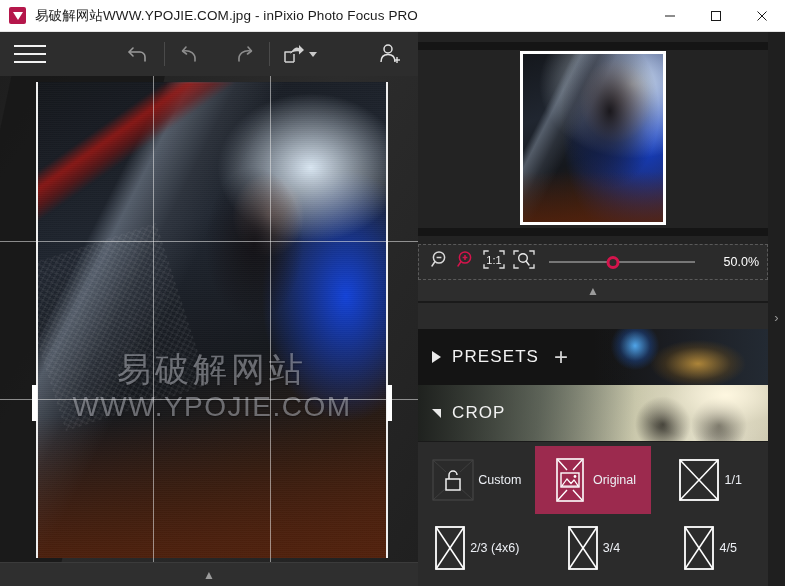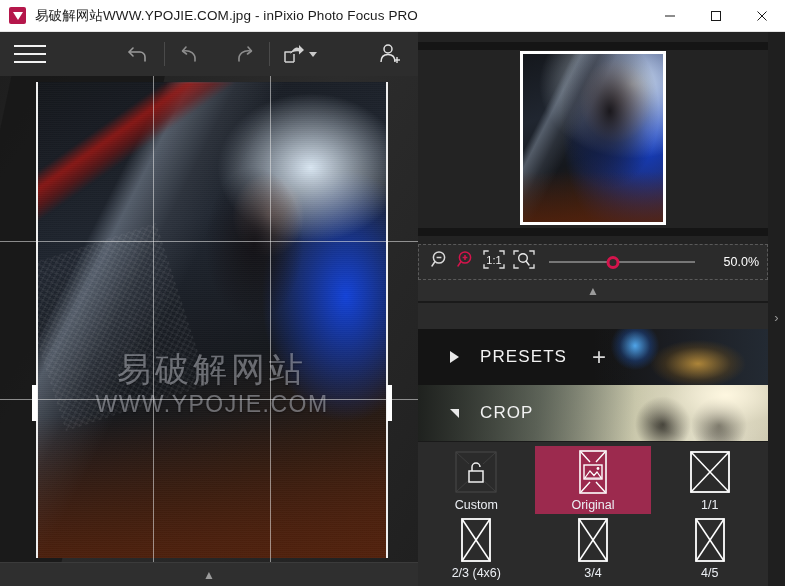--- a/index.html
+++ b/index.html
@@ -124,21 +124,21 @@
     background-image:
       repeating-linear-gradient(0deg, rgba(255,255,255,.018) 0 1px, rgba(0,0,0,.018) 1px 2px);
     pointer-events:none;
   }
   .watermark{
     position:absolute; left:0; right:0; top:268px;
     text-align:center; pointer-events:none;
     color:rgba(228,232,240,.42); text-shadow:0 1px 2px rgba(0,0,0,.35);
   }
   .wm1{ font-size:34px; letter-spacing:4px; line-height:1.15; }
-  .wm2{ font-size:23px; letter-spacing:1.5px; margin-top:2px; }
+  .wm2{ font-size:28px; letter-spacing:1.5px; margin-top:2px; }
 
   
   .crop-grid{ position:absolute; inset:0; pointer-events:none; }
   .crop-grid .v, .crop-grid .h{ position:absolute; background:rgba(233,233,233,.55); }
   .crop-grid .v{ top:0; bottom:0; width:1px; }
   .crop-grid .h{ left:0; right:0; height:1px; }
   .handle{ position:absolute; background:#ffffff; }
   .handle.left{ left:32px; top:309px; width:5px; height:36px; }
   .handle.right{ left:387px; top:309px; width:5px; height:36px; }
   .handle.edge-l{ left:36px; top:6px; width:2px; height:476px; background:#efefef; }
@@ -214,40 +214,40 @@
       radial-gradient(ellipse 120px 60px at 88% 18%, rgba(255,248,225,.95) 0%, rgba(220,215,190,.4) 50%, rgba(0,0,0,0) 78%),
       radial-gradient(ellipse 40px 40px at 70% 70%, rgba(30,28,24,.85) 0%, rgba(30,28,24,0) 70%),
       radial-gradient(ellipse 40px 40px at 86% 72%, rgba(30,28,24,.8) 0%, rgba(30,28,24,0) 70%),
       linear-gradient(100deg,#6f7a6c 0%, #8e9684 35%, #c9c7ab 62%, #e6e2cd 85%, #cfcab2 100%);
   }
   .hdr-scrim{
     position:absolute; left:0; top:0; width:62%; height:100%;
     background:linear-gradient(90deg, rgba(20,20,20,.96) 0%, rgba(20,20,20,.85) 45%, rgba(20,20,20,0) 100%);
   }
   .hdr-inner{
-    position:relative; display:flex; align-items:center; gap:21px; padding-left:32px;
+    position:relative; display:flex; align-items:center; gap:11px; padding-left:14px;
   }
   .tri-right{
     width:0;height:0;border-top:6px solid transparent;
     border-bottom:6px solid transparent;border-left:9px solid #e9e9e9;
   }
   .tri-down{
     width:0;height:0;border-left:9px solid transparent;
     border-top:9px solid #e9e9e9;
   }
   .hdr-title{ color:#f2f2f2; font-size:17px; letter-spacing:1.1px; }
   .plus-btn{ color:#d6d6d6; font-size:24px; line-height:1; font-weight:300; margin-left:4px; }
 
   .crop-body{
     position:absolute; left:0; top:414px; width:350px; height:140px;
     background:#2b2b2b;
   }
   .crop-row{ display:flex; height:68px; }
   .crop-tile{
-    flex:1 1 0; display:flex; flex-direction:column;
+    flex:1 1 0; display:flex; flex-direction:row;
     align-items:center; justify-content:center; gap:3px; position:relative;
   }
   .crop-tile.sel{ background:#9c2a4e; }
   .crop-tile .cap{ color:#eceff4; font-size:12.5px; }
   .tile-ico{ height:46px; display:flex; align-items:center; justify-content:center; }
 
   .edge-chevron{
     position:absolute; left:350px; top:0; width:17px; height:554px;
     background:#1f1f1f; display:flex; align-items:flex-start; justify-content:center;
     padding-top:278px; color:#9a9a9a; font-size:13px;

